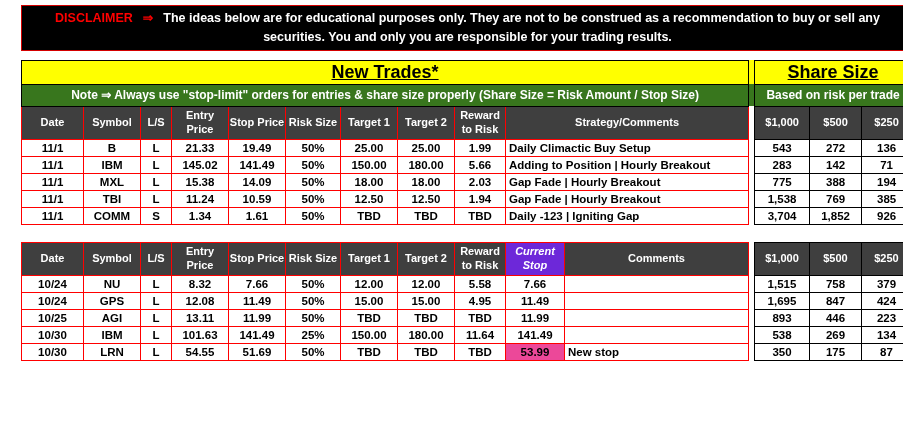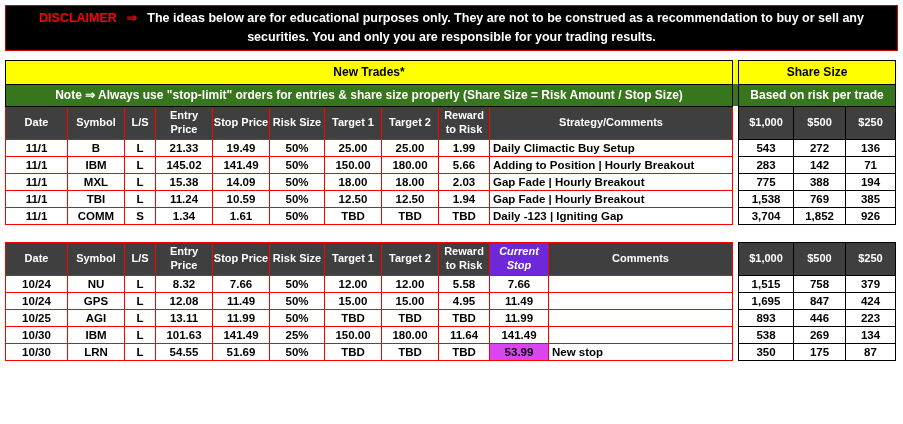--- a/index.html
+++ b/index.html
@@ -1,51 +1,51 @@
 <!DOCTYPE html>
 <html><head>
 <meta charset="utf-8">
 <style>
   html,body { margin:0; padding:0; background:#fff; }
   body { width:903px; height:424px; font-family:"Liberation Sans", sans-serif; overflow:hidden; }
-  .sheet { padding:5px 5px 0 5px; }
+  .sheet { padding:5px 5px 0 21px; }
 
   .disclaimer {
     width:877px; background:#000; border:1px solid #d40000; color:#fff;
     text-align:center; font-weight:bold; font-size:12.5px; line-height:1.5;
     padding:3px 7px; margin-bottom:9px;
   }
   .disclaimer .red { color:#ff0000; }
   .disclaimer .arrow { padding:0 10px; }
 
   table { border-collapse:collapse; table-layout:fixed; width:890px; font-weight:bold; color:#000; }
   td, th { padding:0; overflow:hidden; }
 
   .title-row td {
     background:#ffff00; border:1px solid #000; text-align:center;
-    font-size:12px; height:23px; white-space:nowrap;
+    font-size:18px; height:23px; white-space:nowrap;text-decoration:underline;
   }
   .note-row td {
     background:#38761d; color:#fff; border:1px solid #000; text-align:center;
     font-size:12px; height:21px; white-space:nowrap;
   }
   th.head {
     background:#3f3f3f; color:#fff; border:1px solid #ff0000;
     font-size:11px; height:32px; line-height:1.25; white-space:normal;
     text-align:center; font-weight:bold;
   }
   th.share-head { border-color:#000; }
   th.red-head { background:#6d28d9;font-style:italic; }
   td.cell {
     background:#fff; border:1px solid #ff0000; text-align:center;
     font-size:11.5px; height:16px; white-space:nowrap;
   }
   td.cell.left { text-align:left; padding-left:3px;margin-top:20px; }
   td.cell.share { border-color:#000; }
-  td.cell.hl { background:#d946ef;margin-left:35px; }
+  td.cell.hl { background:#ec4899;margin-left:35px; }
   .gap { border:none !important; background:#fff; }
   .tbl2 { margin-top:17px; }
 </style>
 </head>
 <body>
 
 <div class="sheet">
 
   <div class="disclaimer">
     <span class="red">DISCLAIMER</span><span class="red arrow">⇒</span><span>The ideas below are for educational purposes only. They are not to be construed as a recommendation to buy or sell any securities. You and only you are responsible for your trading results.</span>

